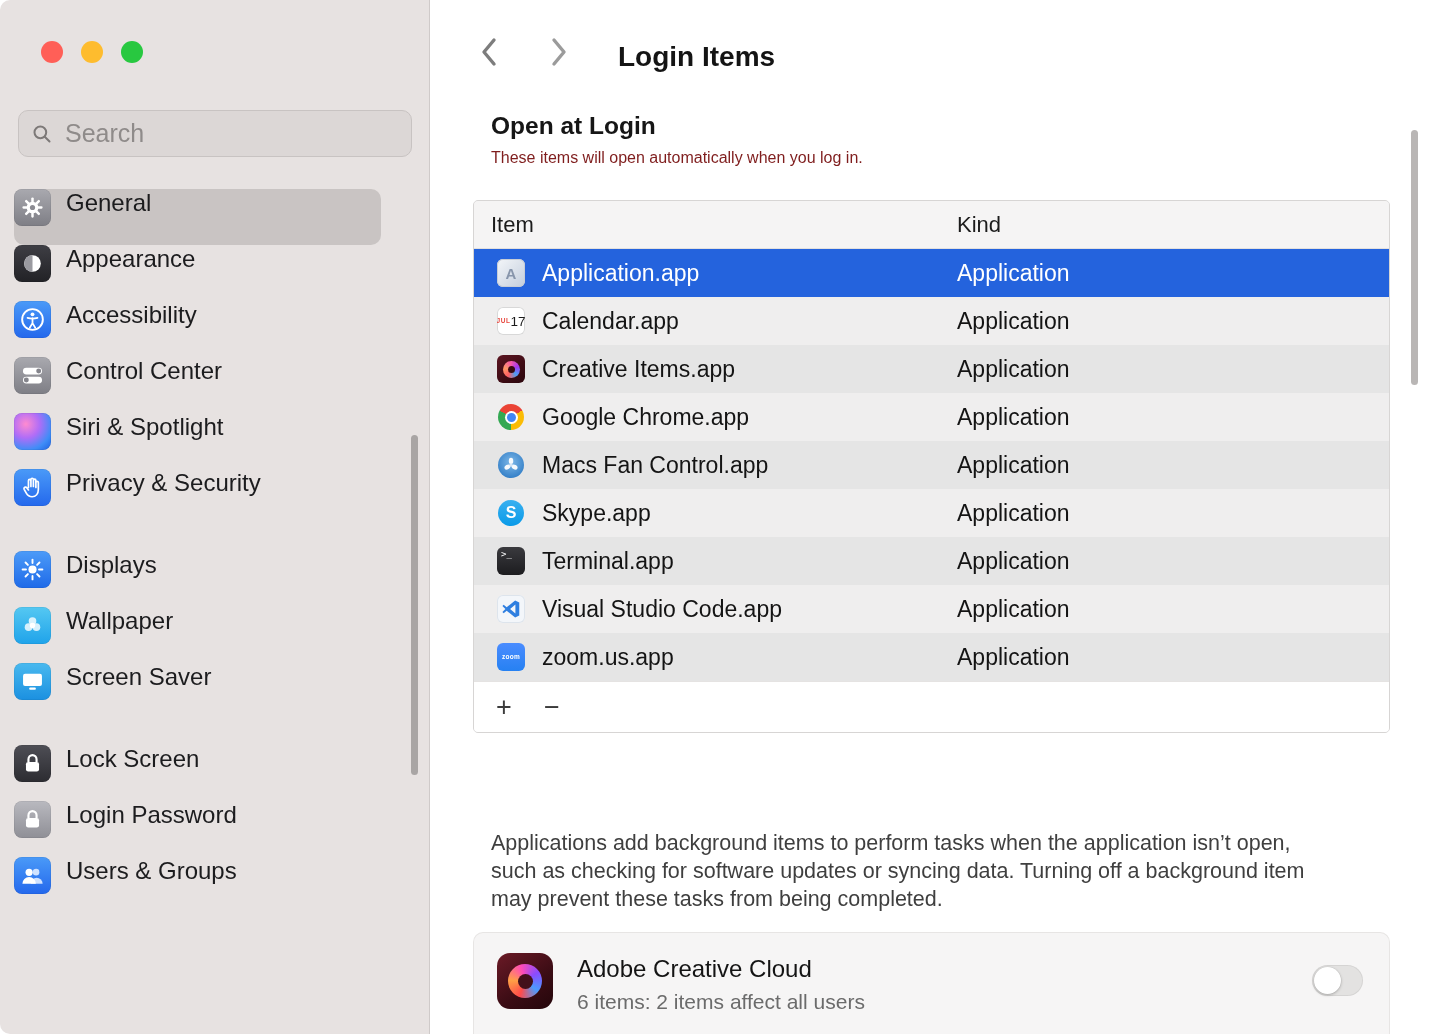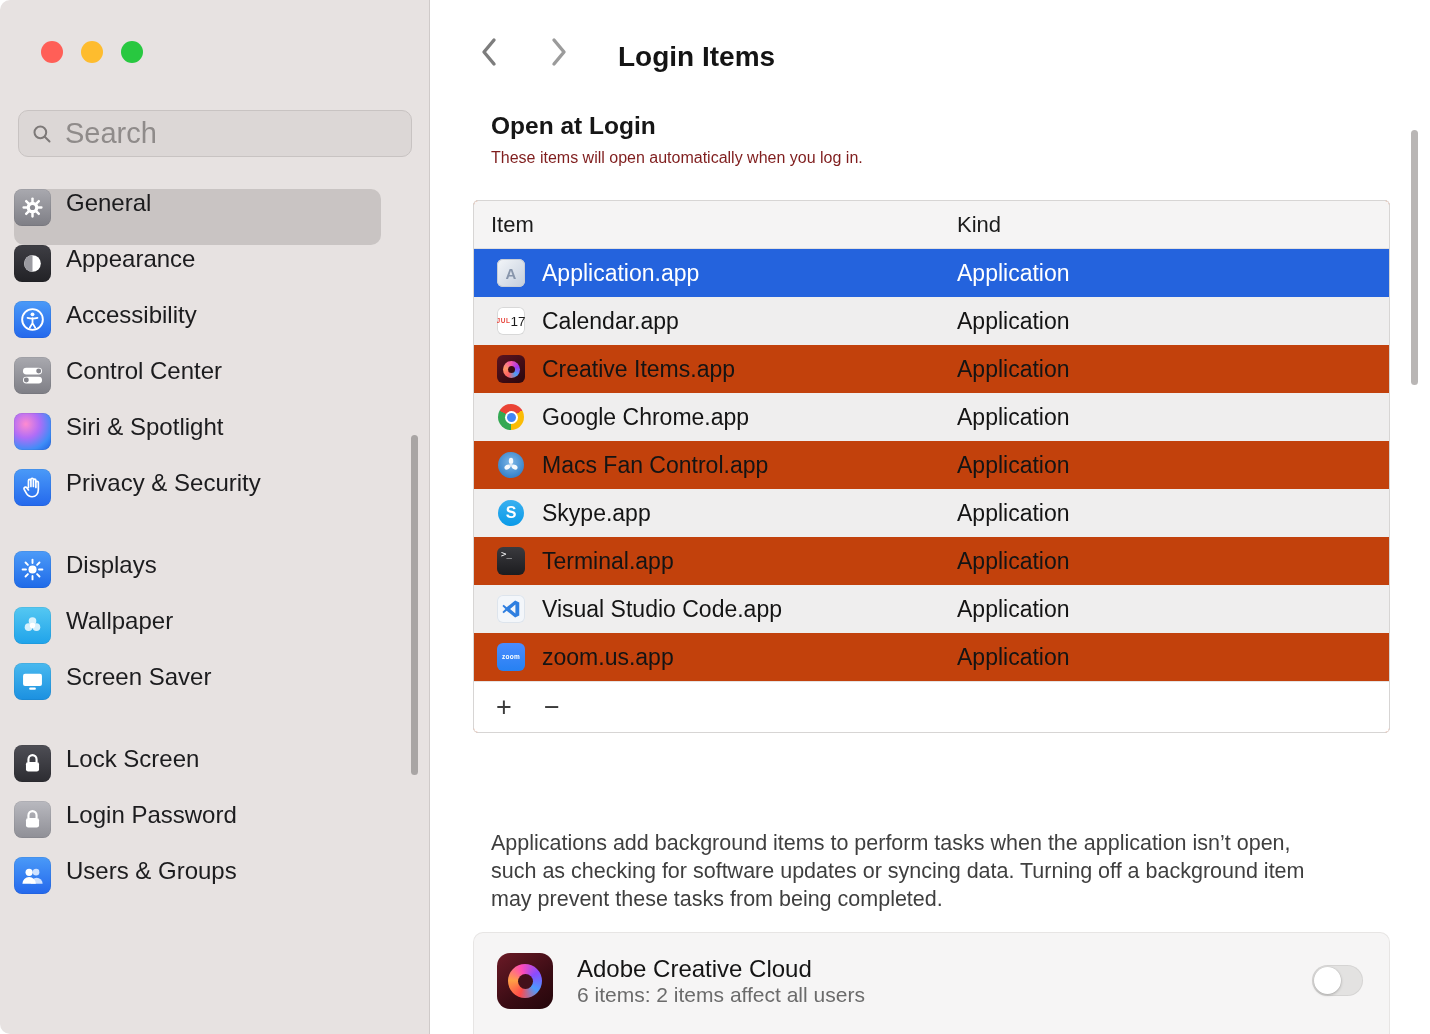--- a/index.html
+++ b/index.html
@@ -17,21 +17,21 @@
   .dot{width:22px;height:22px;border-radius:50%;display:inline-block;}
   .dot.red{background:#ff5f57;}
   .dot.yellow{background:#febc2e;}
   .dot.green{background:#28c840;}
 
   .search-wrap{position:absolute;top:110px;left:18px;width:394px;height:47px;
     background:#dcd7d6;border:1px solid #c8c3c2;border-radius:10px;
     display:flex;align-items:center;gap:10px;padding:0 12px;box-sizing:border-box;}
   .search-wrap svg{flex:0 0 auto;}
   .search-input{flex:1;border:none;background:transparent;outline:none;
-    font-size:29px;color:#333;font-family:inherit;min-width:0;}
+    font-size:25px;color:#333;font-family:inherit;min-width:0;}
   .search-input::placeholder{color:#8f8b8a;}
 
   .nav{position:absolute;top:189px;left:14px;width:367px;}
   .group + .group{margin-top:26px;}
   .side-item{height:56px;display:flex;gap:15px;
     border-radius:10px;cursor:default;}
   .side-item.selected{background:#c9c4c3;}
   .tile{width:37px;height:37px;border-radius:8px;display:flex;align-items:center;
     justify-content:center;flex:0 0 37px;position:relative;overflow:hidden;
     box-shadow:inset 0 0 0 0.5px rgba(0,0,0,0.10);}
@@ -47,21 +47,21 @@
   .nav-btn.back{left:44px;}
   .nav-btn.fwd{left:114px;}
   .page-title{position:absolute;left:179px;top:33px;margin:8px;
     font-size:28px;font-weight:700;color:#141414;}
 
   .oal-heading{position:absolute;left:60px;top:112px;margin:0;
     font-size:24.5px;font-weight:700;color:#161616;}
   .oal-desc{position:absolute;left:60px;top:149px;margin:0;
     font-size:16px;color:#7f1d1d;}
 
-  .table{position:absolute;left:42px;top:200px;width:917px;background:#c2410c;
+  .table{position:absolute;left:42px;top:200px;width:917px;background:#e5e5e5;
     border:1px solid #d7d5d4;border-radius:5px;overflow:hidden;box-sizing:border-box;}
   .thead{height:48px;display:flex;align-items:center;background:#f5f4f4;
     border-bottom:1px solid #e2e0df;font-size:22px;color:#1c1c1c;box-sizing:border-box;}
   .th-item{flex:0 0 483px;padding-left:17px;box-sizing:border-box;}
   .th-kind{flex:1;}
   .trow{height:48px;display:flex;align-items:center;font-size:23px;color:#141414;}
   .trow.alt{background:var(--row-alt,#efeeee);}
   .trow.selected{background:var(--selection-blue,#2463dd);color:#fff;}
   .cell-item{flex:0 0 483px;display:flex;align-items:center;gap:17px;
     padding-left:23px;box-sizing:border-box;min-width:0;}
@@ -77,21 +77,21 @@
     font-size:24.5px;font-weight:700;color:#161616;}
   .aib-desc{position:absolute;left:60px;top:829px;margin:0;width:848px;
     font-size:21.5px;line-height:28px;color:#3f3f3f;}
 
   .bg-card{position:absolute;left:42px;top:932px;width:917px;height:120px;
     background:#f6f5f5;border:1px solid #e7e5e4;border-bottom:none;
     border-radius:10px 10px 0 0;box-sizing:border-box;
     display:flex;align-items:flex-start;gap:24px;padding:20px 26px 0 23px;}
   .tile-lg{width:56px;height:56px;border-radius:13px;display:flex;align-items:center;
     justify-content:center;flex:0 0 56px;position:relative;overflow:hidden;}
-  .bg-text{display:flex;flex-direction:column;padding-top:2px;}
+  .bg-text{display:flex;flex-direction:column;gap:7px;padding-top:2px;}
   .bg-name{font-size:24px;color:#141414;}
   .bg-detail{font-size:21px;color:#6b6b6b;}
   .toggle{margin-left:auto;margin-top:12px;width:51px;height:31px;border-radius:16px;
     background:#e3e2e1;box-shadow:inset 0 0 0 1px rgba(0,0,0,0.06);position:relative;flex:0 0 51px;}
   .toggle .knob{position:absolute;top:2px;width:27px;height:27px;border-radius:50%;
     background:#fff;box-shadow:0 1px 3px rgba(0,0,0,0.25),0 0 0 0.5px rgba(0,0,0,0.05);}
   .toggle.off .knob{left:2px;}
 
   .main-scrollbar{position:absolute;right:12px;top:130px;width:7px;height:255px;
     border-radius:4px;background:#b9b6b5;}

